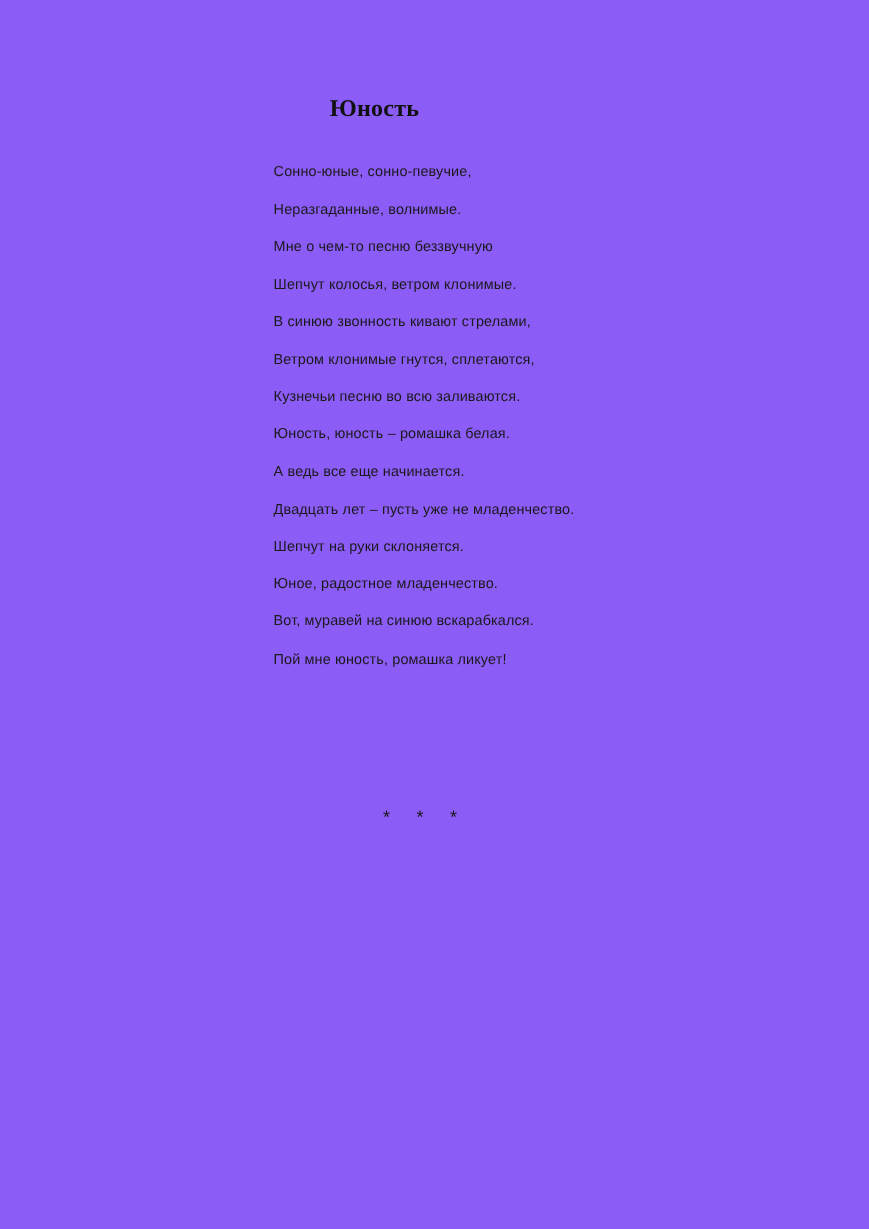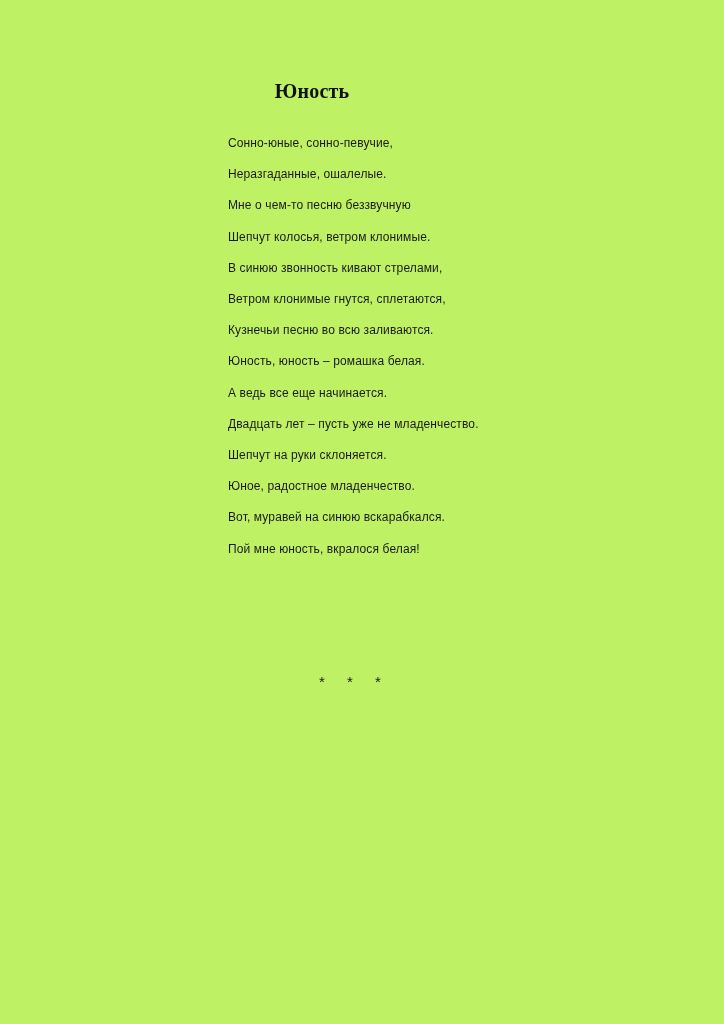--- a/index.html
+++ b/index.html
@@ -7,21 +7,21 @@
     margin: 0;
     padding: 0;
     background: #ffffff;
   }
 
   .page {
     position: relative;
     width: 724px;
     height: 1024px;
     margin: 0 auto;
-    background: #bef264;
+    background: #8b5cf6;
     overflow: hidden;
   }
 
   
   .poem-title {
     position: absolute;
     left: 0;
     top: 66px;
     width: 624px;            
     text-align: center;
@@ -70,33 +70,33 @@
 </style>
 </head>
 <body>
 
 <div class="page">
 
   <h1 class="poem-title">Юность</h1>
 
   <div class="poem-body">
     <div class="poem-line">Сонно-юные, сонно-певучие,</div>
-    <div class="poem-line">Неразгаданные, ошалелые.</div>
+    <div class="poem-line">Неразгаданные, волнимые.</div>
     <div class="poem-line">Мне о чем-то песню беззвучную</div>
     <div class="poem-line">Шепчут колосья, ветром клонимые.</div>
     <div class="poem-line">В синюю звонность кивают стрелами,</div>
     <div class="poem-line">Ветром клонимые гнутся, сплетаются,</div>
     <div class="poem-line">Кузнечьи песню во всю заливаются.</div>
     <div class="poem-line">Юность, юность – ромашка белая.</div>
     <div class="poem-line">А ведь все еще начинается.</div>
     <div class="poem-line">Двадцать лет – пусть уже не младенчество.</div>
     <div class="poem-line">Шепчут на руки склоняется.</div>
     <div class="poem-line">Юное, радостное младенчество.</div>
     <div class="poem-line">Вот, муравей на синюю вскарабкался.</div>
-    <div class="poem-line">Пой мне юность, вкралося белая!</div>
+    <div class="poem-line">Пой мне юность, ромашка ликует!</div>
   </div>
 
   <div class="separator">
     <span class="star">*</span>
     <span class="star">*</span>
     <span class="star">*</span>
   </div>
 
 </div>
 

